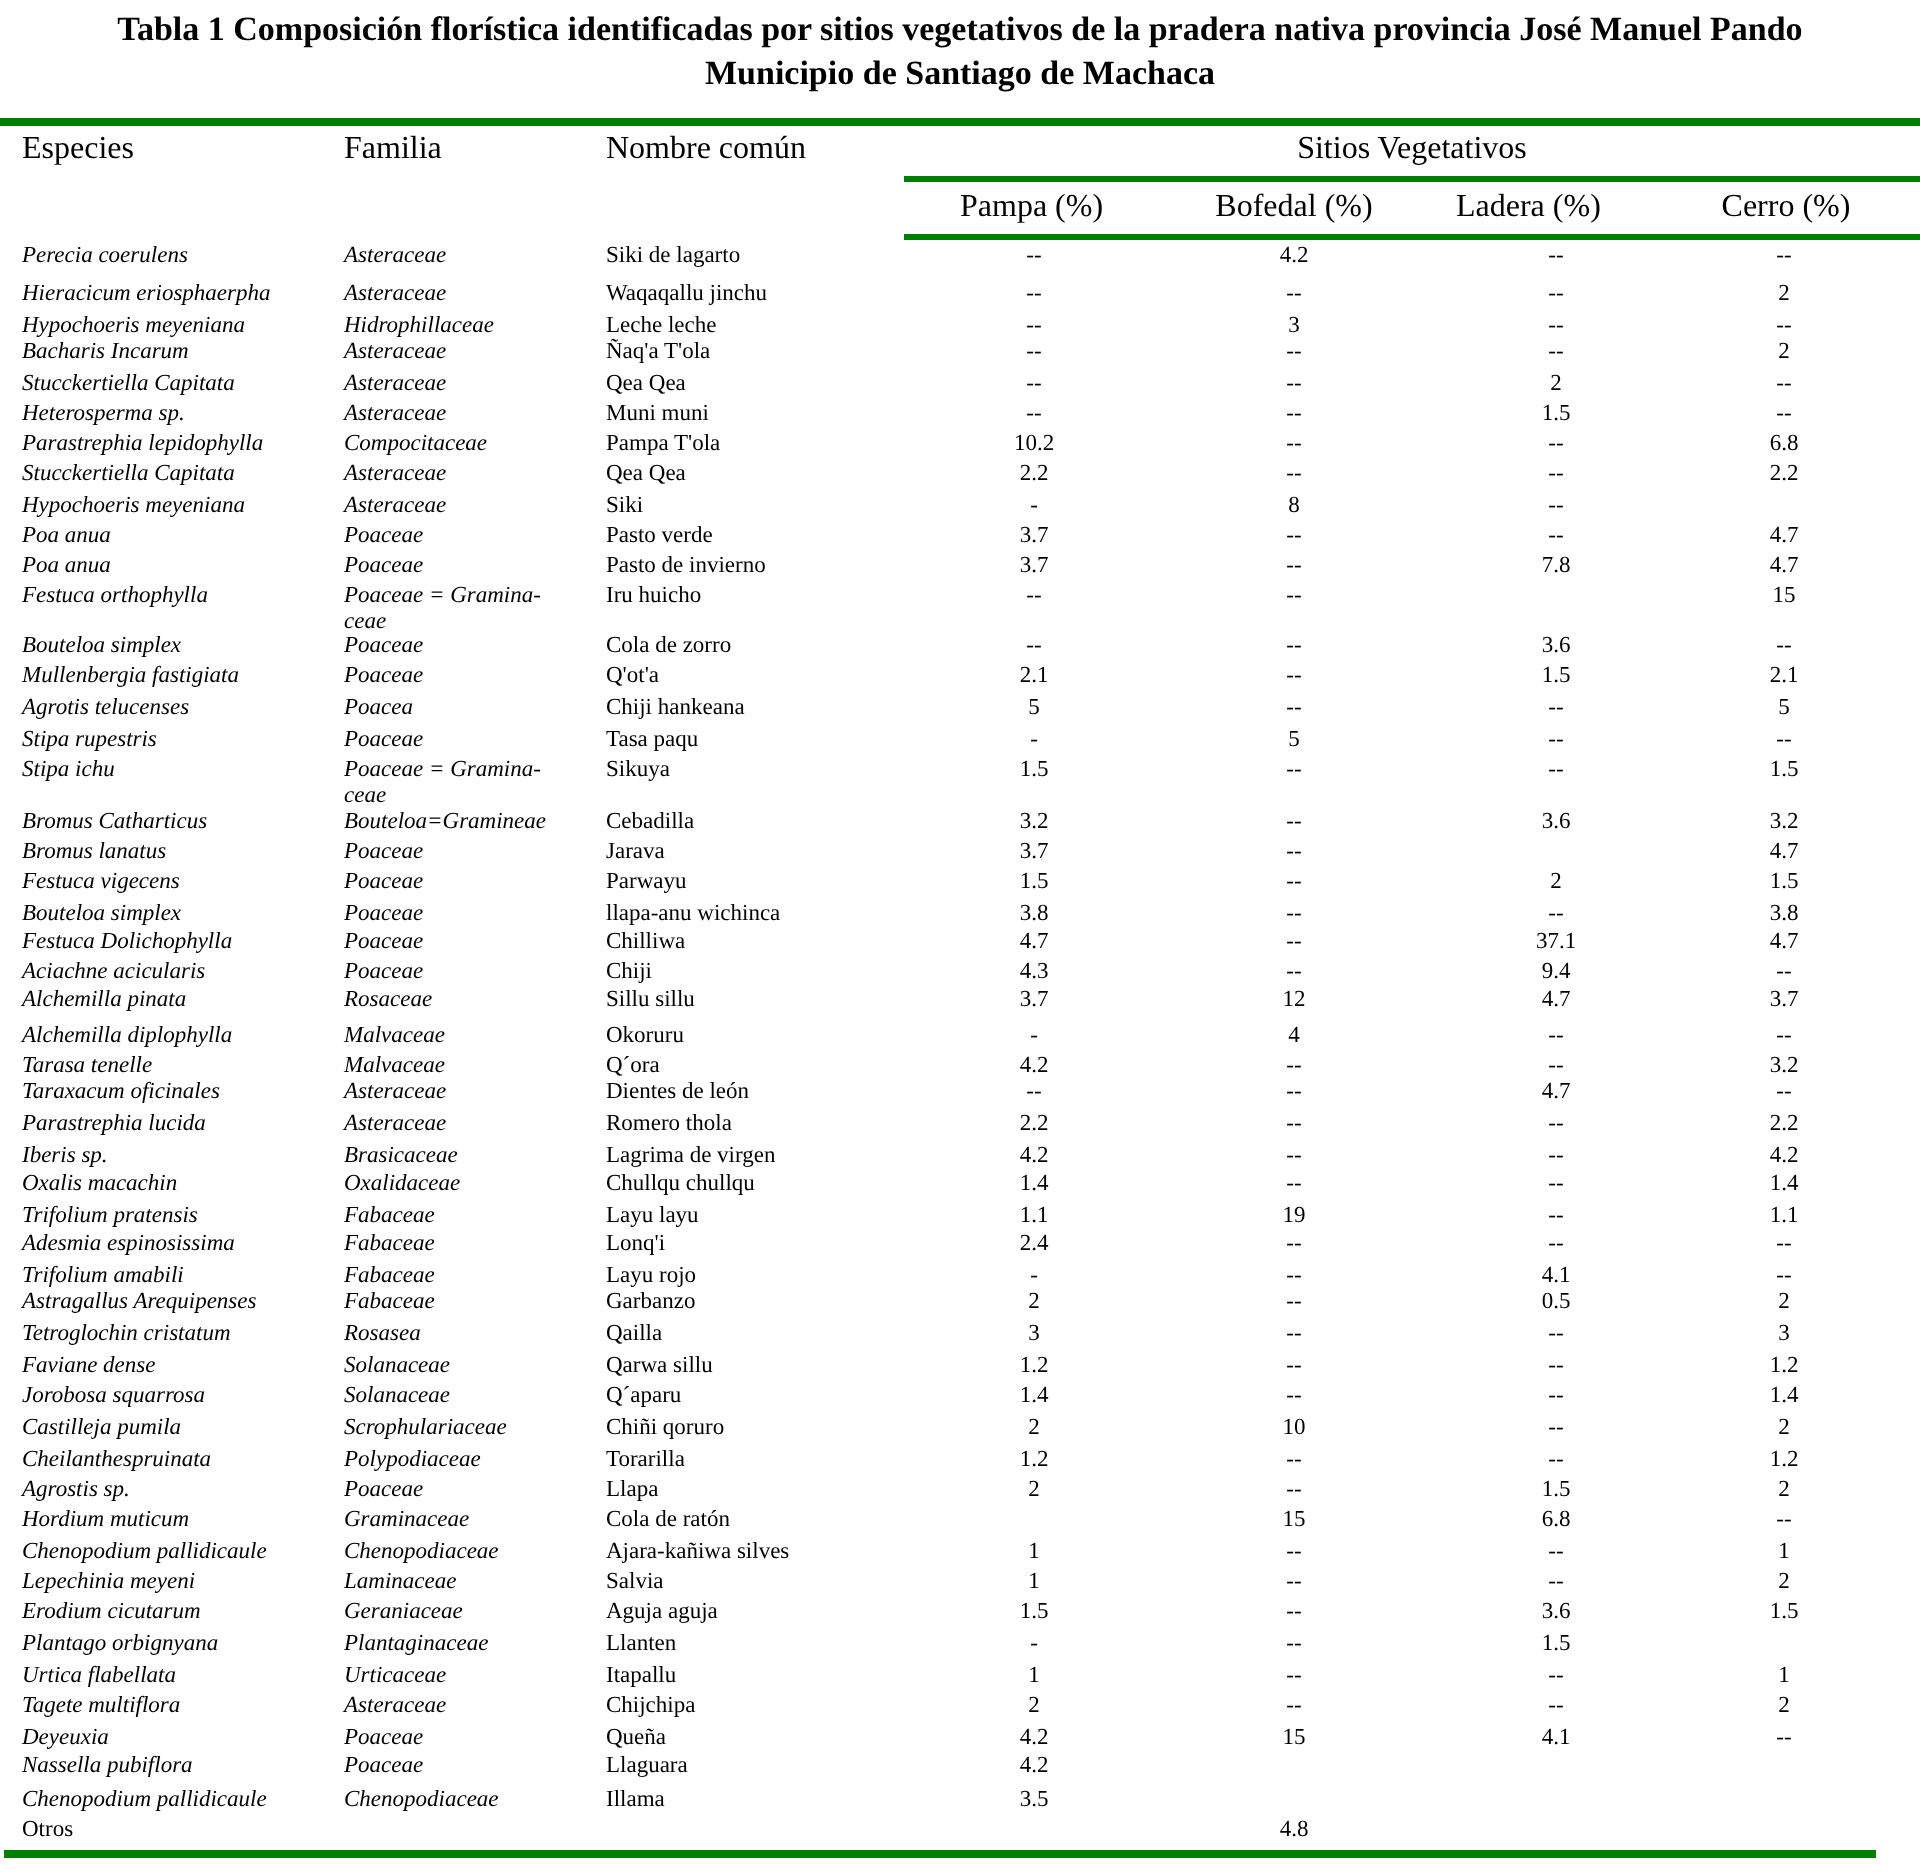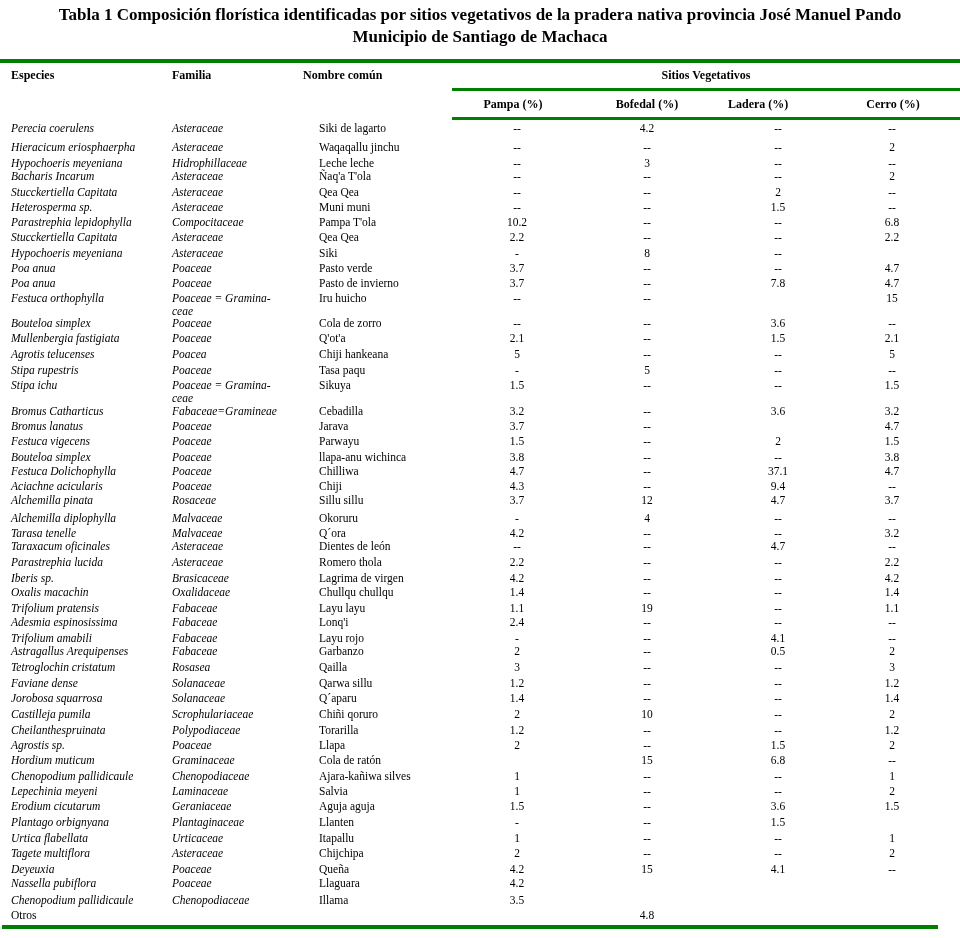--- a/index.html
+++ b/index.html
@@ -3,27 +3,27 @@
 <meta charset="utf-8">
 <style>
   html, body { margin: 0; padding: 0; background: #ffffff; }
   body { width: 960px; height: 938px; position: relative; overflow: hidden;
          font-family: "Liberation Serif", "DejaVu Serif", serif; color: #000; }
   .title { position: absolute; left: 0; width: 960px; text-align: center;
            font-weight: bold; font-size: 17px; line-height: 22px; }
   .t1 { top: 4px; }
   .t2 { top: 26px; }
   .rule { position: absolute; background: #008000; height: 4px; }
-  .hdr { position: absolute; font-weight: bold; font-size: 12px; line-height: 20px; white-space: nowrap; }
+  .hdr { position: absolute; font-weight: normal; font-size: 16px; line-height: 20px; white-space: nowrap; }
   .row { position: absolute; left: 0; width: 960px; height: 15px; font-size: 11.5px; line-height: 13px; }
   .cell { position: absolute; top: 0; white-space: nowrap; }
   .sp { left: 11px; font-style: italic; }
   .fa { left: 172px; font-style: italic; }
   .fa.wrap { white-space: normal; width: 118px; }
-  .nc { left: 319px; text-align: right; }
+  .nc { left: 303px; text-align: right; }
   .num { width: 80px; text-align: center; }
   .c1 { left: 477px; }
   .c2 { left: 607px; }
   .c3 { left: 738px; }
   .c4 { left: 852px; }
 </style>
 </head>
 <body>
 
 <div class="title t1">Tabla 1 Composición florística identificadas por sitios vegetativos de la pradera nativa provincia José Manuel Pando</div>
@@ -31,21 +31,21 @@
 
 <div class="rule" style="left:0; width:960px; top:59px;"></div>
 
 <div class="hdr" style="left:11px; top:65px;">Especies</div>
 <div class="hdr" style="left:172px; top:65px;">Familia</div>
 <div class="hdr" style="left:303px; top:65px;">Nombre común</div>
 <div class="hdr" style="left:452px; width:508px; text-align:center; top:65px;">Sitios Vegetativos</div>
 
 <div class="rule" style="left:452px; width:508px; top:88px; height:3px;"></div>
 
-<div class="hdr" style="left:468px; width:90px; text-align:center; top:94px;">Pampa (%)</div>
+<div class="hdr" style="left:480px; width:90px; text-align:left; top:94px;">Pampa (%)</div>
 <div class="hdr" style="left:597px; width:100px; text-align:center; top:94px;">Bofedal (%)</div>
 <div class="hdr" style="left:728px; width:100px; text-align:left; top:94px;">Ladera (%)</div>
 <div class="hdr" style="left:848px; width:90px; text-align:center; top:94px;">Cerro (%)</div>
 
 <div class="rule" style="left:452px; width:508px; top:117px; height:3px;"></div>
 
 <div id="table-body">
     <div class="row" style="top: 122px;">
       <span class="cell sp">Perecia coerulens</span>
       <span class="cell fa">Asteraceae</span>
@@ -194,21 +194,21 @@
       <span class="cell sp">Stipa ichu</span>
       <span class="cell fa wrap">Poaceae = Gramina-ceae</span>
       <span class="cell nc">Sikuya</span>
       <span class="cell num c1">1.5</span>
       <span class="cell num c2">--</span>
       <span class="cell num c3">--</span>
       <span class="cell num c4">1.5</span>
     </div>
     <div class="row" style="top: 405px;">
       <span class="cell sp">Bromus Catharticus</span>
-      <span class="cell fa">Fabaceae=Gramineae</span>
+      <span class="cell fa">Bouteloa=Gramineae</span>
       <span class="cell nc">Cebadilla</span>
       <span class="cell num c1">3.2</span>
       <span class="cell num c2">--</span>
       <span class="cell num c3">3.6</span>
       <span class="cell num c4">3.2</span>
     </div>
     <div class="row" style="top: 420px;">
       <span class="cell sp">Bromus lanatus</span>
       <span class="cell fa">Poaceae</span>
       <span class="cell nc">Jarava</span>

